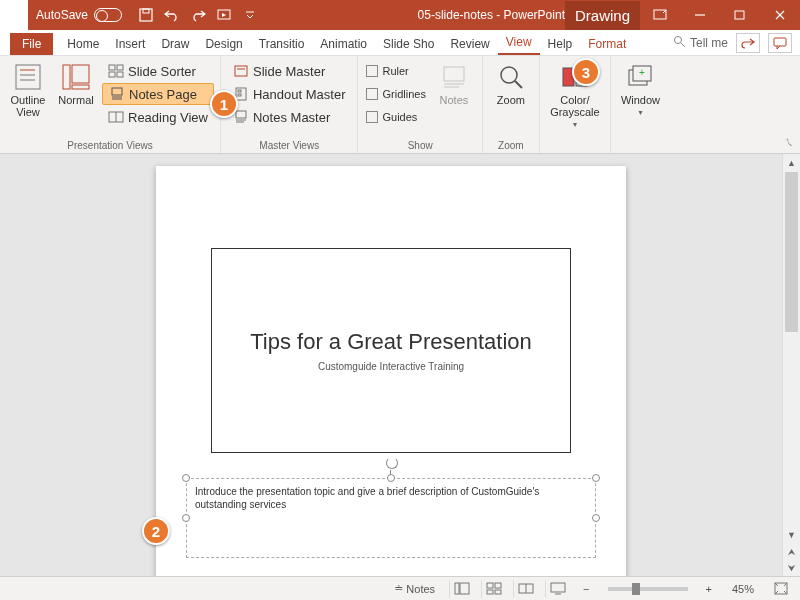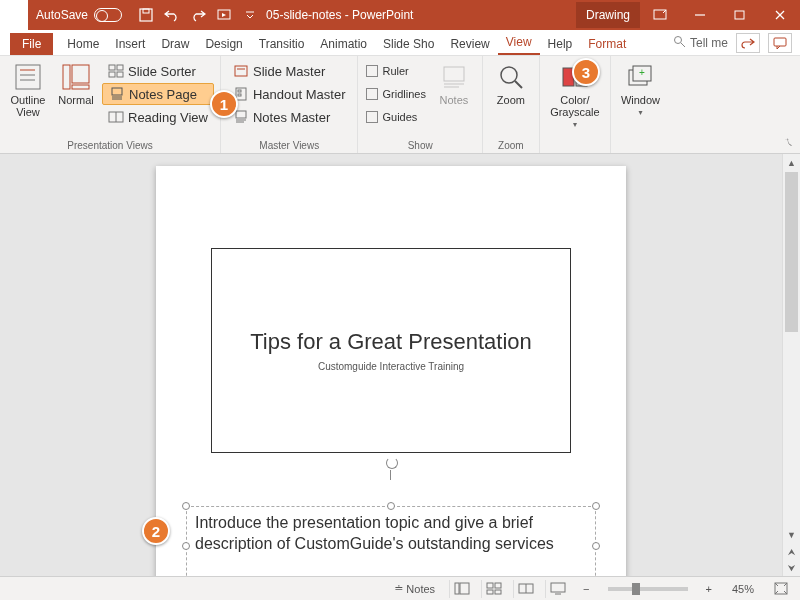--- a/index.html
+++ b/index.html
@@ -5,22 +5,22 @@
 * { margin: 0; padding: 0; box-sizing: border-box; font-family: "Segoe UI", Arial, sans-serif; }
 body { width: 800px; height: 600px; overflow: hidden; background: #fff; position: relative; }
 
 
 .titlebar { height: 30px; background: #b7472a; color: #fff; display: flex; align-items: center; font-size: 12px; margin-left: 28px; }
 .titlebar .autosave { display: flex; align-items: center; gap: 6px; padding: 0 8px; }
 .titlebar .toggle { width: 28px; height: 14px; border: 1px solid #fff; border-radius: 7px; position: relative; }
 .titlebar .toggle::after { content: ""; position: absolute; left: 1px; top: 1px; width: 10px; height: 10px; border-radius: 50%; border: 1px solid #fff; }
 .titlebar .qat { display: flex; gap: 2px; padding: 0 4px; }
 .titlebar .qat-btn { width: 24px; height: 24px; display: flex; align-items: center; justify-content: center; font-size: 14px; }
-.titlebar .docname { flex: 1; text-align: left; }
-.titlebar .mode-badge { background: #9c3a21; padding: 6px 10px; font-size: 12px; }
+.titlebar .docname { flex: 1; text-align: right; }
+.titlebar .mode-badge { background: #9c3a21; padding: 6px 10px; font-size: 15px; }
 .titlebar .win-btns { display: flex; }
 .titlebar .win-btn { width: 40px; height: 30px; display: flex; align-items: center; justify-content: center; font-size: 13px; }
 
 
 .tabs { height: 26px; background: #fff; display: flex; align-items: flex-end; font-size: 12px; border-bottom: 1px solid #e1e1e1; padding-left: 10px; position: relative; }
 .tab { padding: 4px 8px; color: #444; cursor: pointer; }
 .tab.file { background: #b7472a; color: #fff; margin-right: 6px; padding: 4px 12px; }
 .tab.active { color: #b7472a; border-bottom: 2px solid #b7472a; }
 .tab.format { color: #b7472a; }
 .tabs .right { position: absolute; right: 8px; top: 0; display: flex; align-items: center; height: 26px; gap: 8px; }
@@ -48,21 +48,21 @@
 
 .canvas-wrap { position: absolute; top: 154px; left: 0; right: 0; bottom: 24px; background: #e6e6e6; display: flex; }
 .canvas-scroll { flex: 1; display: flex; justify-content: center; overflow: hidden; position: relative; }
 .page { width: 470px; height: 560px; background: #fff; box-shadow: 0 2px 6px rgba(0,0,0,0.3); margin-top: 12px; position: relative; }
 .slide-thumb { position: absolute; left: 55px; top: 82px; width: 360px; height: 205px; border: 1px solid #333; background: #fff; display: flex; flex-direction: column; align-items: center; justify-content: center; }
 .slide-title { font-size: 22px; color: #333; font-weight: 300; }
 .slide-sub { font-size: 10px; color: #555; margin-top: 6px; }
 .rotate-handle { position: absolute; left: 50%; top: 288px; transform: translateX(-50%); width: 16px; height: 16px; }
 .rotate-handle::before { content: ""; position: absolute; left: 3px; top: 3px; width: 10px; height: 10px; border: 1.5px solid #888; border-radius: 50%; border-top-color: transparent; }
 .rotate-handle::after { content: ""; position: absolute; left: 7px; top: 16px; width: 1px; height: 10px; background: #888; }
-.notes-box { position: absolute; left: 30px; top: 312px; width: 410px; height: 80px; border: 1px dashed #aaa; padding: 6px 8px; font-size: 16px; color: #333; line-height: 1.3; margin-top: 28px; }
+.notes-box { position: absolute; left: 30px; top: 312px; width: 410px; height: 80px; border: 1px dashed #aaa; padding: 6px 8px; font-size: 10px; color: #333; line-height: 1.3; }
 .sel-handle { width: 8px; height: 8px; background: #fff; border: 1px solid #888; border-radius: 50%; position: absolute; }
 
 
 .vscroll { width: 18px; background: #f0f0f0; border-left: 1px solid #ddd; display: flex; flex-direction: column; }
 .vscroll .arrow { height: 18px; display: flex; align-items: center; justify-content: center; font-size: 9px; color: #666; }
 .vscroll .track { flex: 1; position: relative; }
 .vscroll .thumb { position: absolute; left: 2px; right: 2px; top: 0; height: 160px; background: #cdcdcd; }
 .vscroll .nav-btn { height: 16px; display: flex; align-items: center; justify-content: center; font-size: 9px; color: #666; }
 
 

